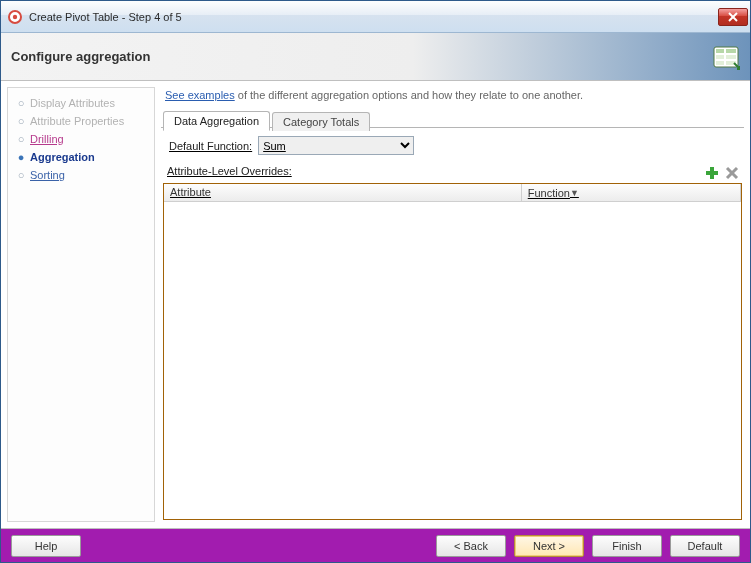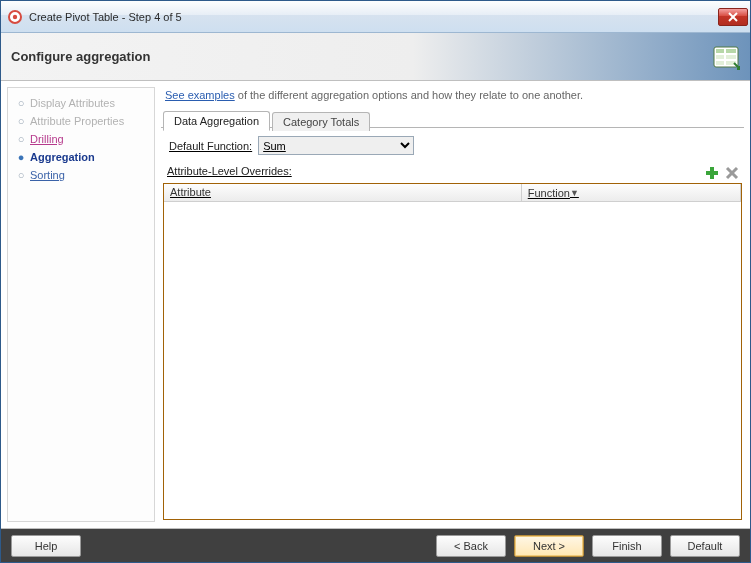--- a/index.html
+++ b/index.html
@@ -147,21 +147,21 @@
     padding: 2px 6px;
     color: #333;
   }
   .col-attr { width: 62%; }
   .col-func { flex: 1; display: flex; justify-content: flex-start; align-items: center; }
   .col-func .dd-arrow { font-size: 9px; color: #555; padding-right: 4px; }
   .grid-body { flex: 1; background: #fff; }
   .footer {
     height: 34px;
     border-top: 1px solid #bfbfbf;
-    background: #404040;
+    background: #a21caf;
     display: flex; align-items: center;
     padding: 0 10px;
     gap: 8px;
   }
   .footer .spacer { flex: 1; }
   .btn {
     min-width: 70px; height: 22px;
     border: 1px solid #9a9a9a;
     border-radius: 2px;
     background: linear-gradient(to bottom, #fdfdfd, #e6e6e6);

